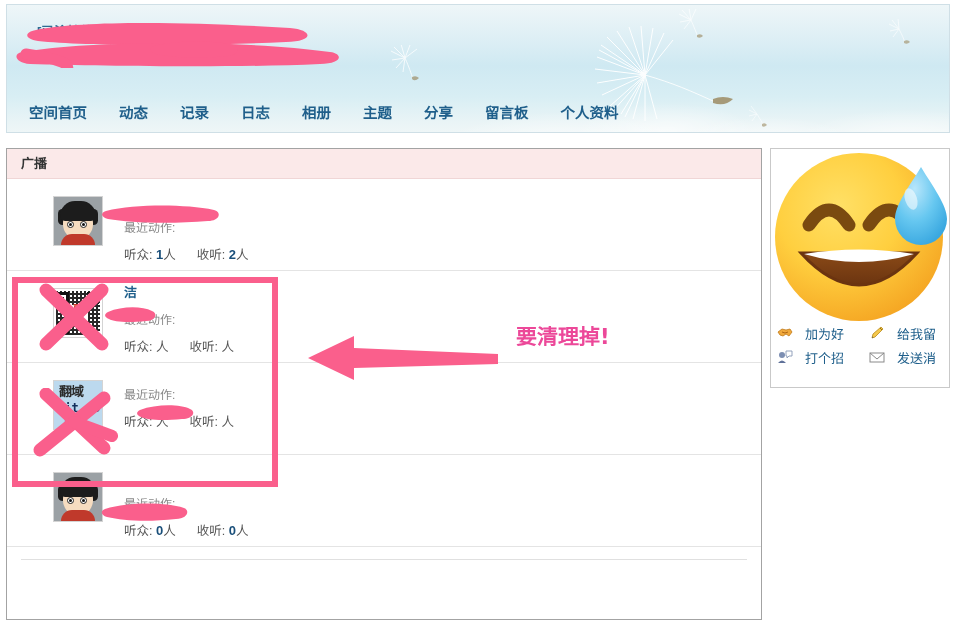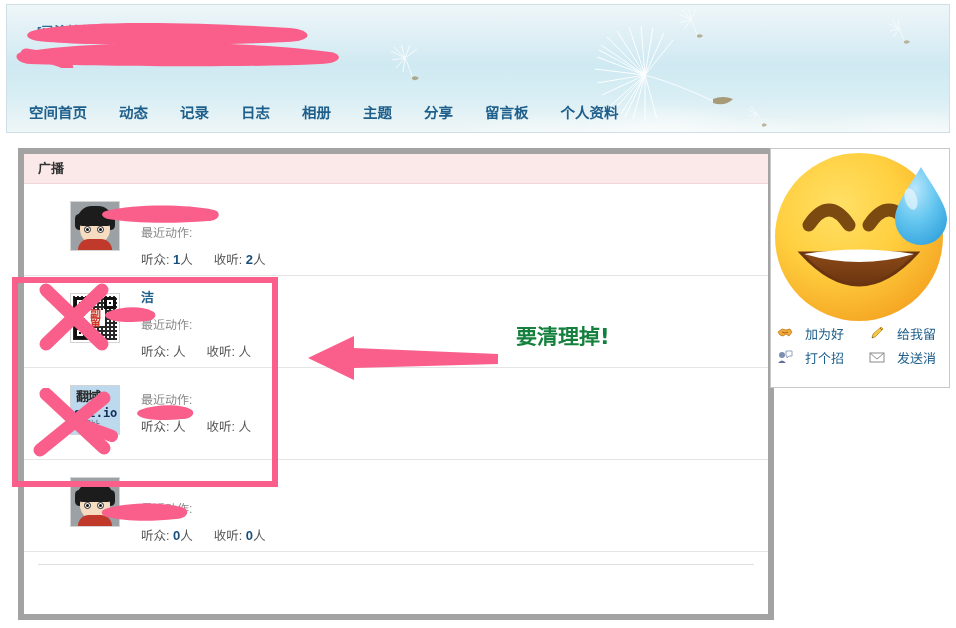--- a/index.html
+++ b/index.html
@@ -47,22 +47,22 @@
   }
   .nav-item{
     color:#1f5f8b;font-size:14.5px;font-weight:bold;
     text-decoration:none;white-space:nowrap;
     padding:0 22px 0 0;margin-right:10px;
     cursor:pointer;
   }
 
   
   .broadcast-panel{
-    position:absolute;left:18px;top:148px;width:756px;height:472px;
-    border:6px solid #a3a3a3;background:#fff;box-sizing:border-box;
+    position:absolute;left:6px;top:148px;width:756px;height:472px;
+    border:1px solid #a3a3a3;background:#fff;box-sizing:border-box;
   }
   .panel-head{
     height:30px;line-height:30px;
     background:#fbe9e9;border-bottom:1px solid #f0d6d6;
     padding-left:14px;font-weight:bold;font-size:13px;color:#333;
     box-sizing:border-box;
   }
   .bc-list{position:relative;}
   .bc-row{
     position:relative;
@@ -183,21 +183,21 @@
   .side-link:first-child{width:92px;}
   .mini-icon{width:16px;height:14px;flex:0 0 16px;position:relative;}
 
   
   .ann{position:absolute;pointer-events:none;}
   .mark-box{
     position:absolute;border:6px solid #fa5f8c;box-sizing:border-box;pointer-events:none;
   }
   .ann-text{
     position:absolute;
-    color:#15803d;font-size:21px;font-weight:bold;
+    color:#ec4899;font-size:21px;font-weight:bold;
     font-family:"DejaVu Sans","Liberation Sans",sans-serif;
     text-shadow:
        1.5px 0 0 #fff, -1.5px 0 0 #fff, 0 1.5px 0 #fff, 0 -1.5px 0 #fff,
        1.5px 1.5px 0 #fff, -1.5px 1.5px 0 #fff, 1.5px -1.5px 0 #fff, -1.5px -1.5px 0 #fff;
     white-space:nowrap;
     pointer-events:none;
   }
 </style>
 </head>
 <body>

